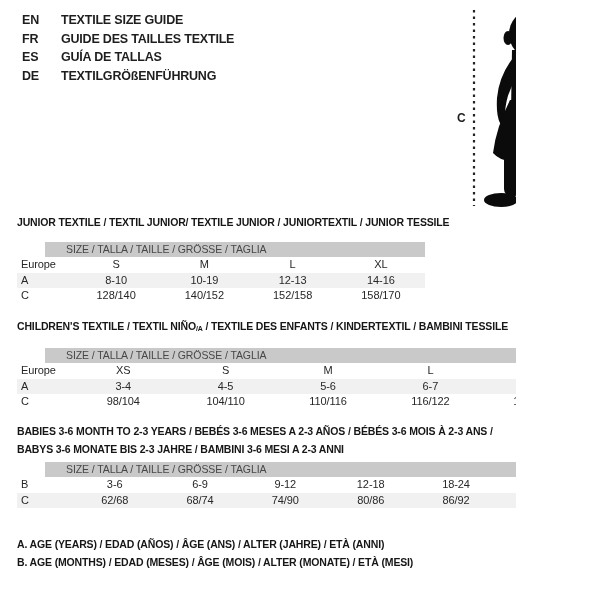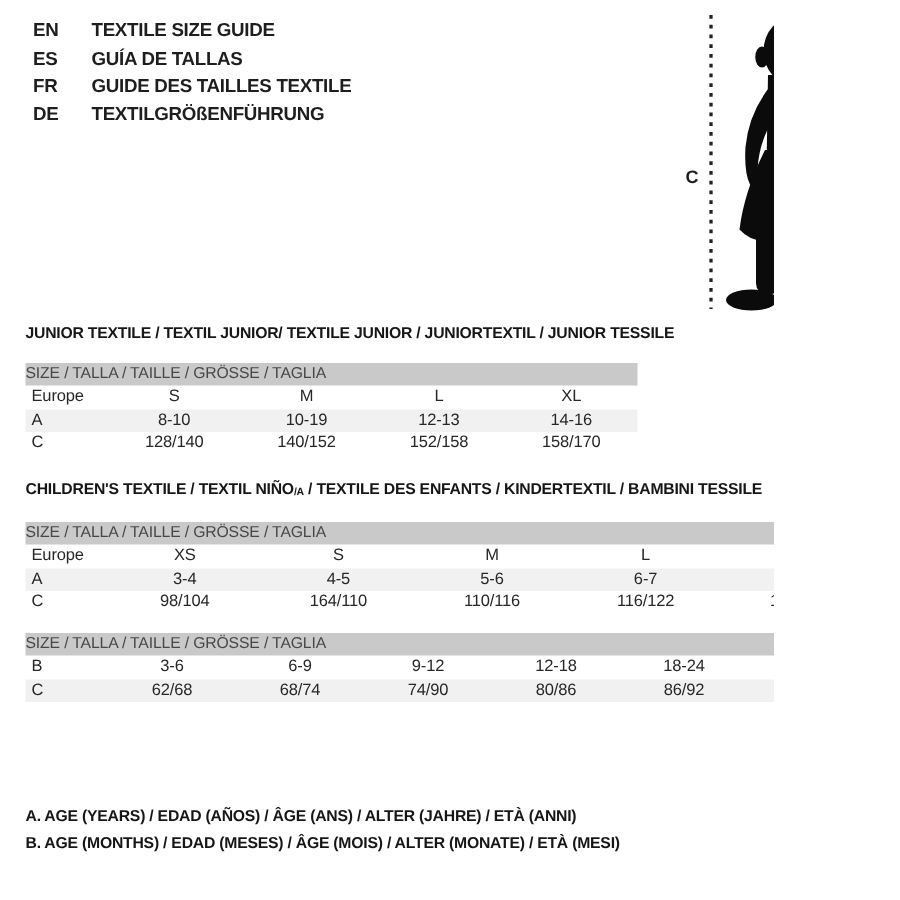--- a/index.html
+++ b/index.html
@@ -26,21 +26,21 @@
   .ttl{margin:0 0 13px 0;font-size:10.5px;font-weight:bold;letter-spacing:-0.15px;line-height:13px;color:#161616;}
   .sec-babies .ttl{line-height:18px;margin-bottom:4px;}
   .sub{font-size:7px;vertical-align:-1px;}
 
   
   .size-table{}
   .w-narrow{width:408px;}
   .w-full{width:567px;}
   .bar{
     height:15px;line-height:15px;background:#c9c9c9;color:#474747;
-    font-size:10.5px;padding-left:0;box-sizing:border-box;letter-spacing:-0.1px;
+    font-size:10.5px;padding-left:21px;box-sizing:border-box;letter-spacing:-0.1px;margin-left:28px;
   }
   .trow{display:grid;height:15.5px;line-height:15.5px;font-size:11px;letter-spacing:-0.1px;color:#272727;}
   .trow.shaded{background:#f1f1f1;}
   .tcell{text-align:center;overflow:hidden;}
   .tcell.lbl{text-align:left;padding-left:4px;}
 
   
   .footnotes{position:absolute;left:17px;top:535px;}
   .fnote{font-size:10.5px;font-weight:bold;line-height:18.2px;letter-spacing:-0.15px;color:#161616;}
 </style>
@@ -48,26 +48,26 @@
 <body>
 
 <div class="canvas">
 
   <div class="langs">
       <div class="lang-row">
         <span class="lang-code">EN</span>
         <span class="lang-label">TEXTILE SIZE GUIDE</span>
       </div>
       <div class="lang-row">
+        <span class="lang-code">FR</span>
+        <span class="lang-label">GUIDE DES TAILLES TEXTILE</span>
+      </div>
+      <div class="lang-row">
         <span class="lang-code">ES</span>
         <span class="lang-label">GUÍA DE TALLAS</span>
-      </div>
-      <div class="lang-row">
-        <span class="lang-code">FR</span>
-        <span class="lang-label">GUIDE DES TAILLES TEXTILE</span>
       </div>
       <div class="lang-row">
         <span class="lang-code">DE</span>
         <span class="lang-label">TEXTILGRÖßENFÜHRUNG</span>
       </div>
     </div>
 
   <svg class="figure" viewBox="0 0 160 215" xmlns="http://www.w3.org/2000/svg">
     <line x1="34" y1="10" x2="34" y2="206" stroke="#232323" stroke-width="2.2" stroke-dasharray="2.5 4"></line>
     <text x="17" y="122" font-size="12" font-weight="bold" fill="#1e1e1e" font-family="Liberation Sans, sans-serif">C</text>
@@ -130,29 +130,30 @@
           <div class="tcell lbl">A</div>
           <div class="tcell">3-4</div>
           <div class="tcell">4-5</div>
           <div class="tcell">5-6</div>
           <div class="tcell">6-7</div>
           <div class="tcell">7-8</div>
         </div>
         <div class="trow" style="grid-template-columns: 55px repeat(5, 1fr);">
           <div class="tcell lbl">C</div>
           <div class="tcell">98/104</div>
-          <div class="tcell">164/110</div>
+          <div class="tcell">104/110</div>
           <div class="tcell">110/116</div>
           <div class="tcell">116/122</div>
           <div class="tcell">122/128</div>
         </div>
       </div>
   </section>
 
   <section class="sec sec-babies">
+    <h2 class="ttl"><span>BABIES 3-6 MONTH TO 2-3 YEARS / BEBÉS 3-6 MESES A 2-3 AÑOS / BÉBÉS 3-6 MOIS À 2-3 ANS /</span><br><span>BABYS 3-6 MONATE BIS 2-3 JAHRE / BAMBINI 3-6 MESI A 2-3 ANNI</span></h2>
     <div class="size-table w-full">
         <div class="bar">SIZE / TALLA / TAILLE / GRÖSSE / TAGLIA</div>
         <div class="trow" style="grid-template-columns: 55px repeat(6, 1fr);">
           <div class="tcell lbl">B</div>
           <div class="tcell">3-6</div>
           <div class="tcell">6-9</div>
           <div class="tcell">9-12</div>
           <div class="tcell">12-18</div>
           <div class="tcell">18-24</div>
           <div class="tcell">24-36</div>

